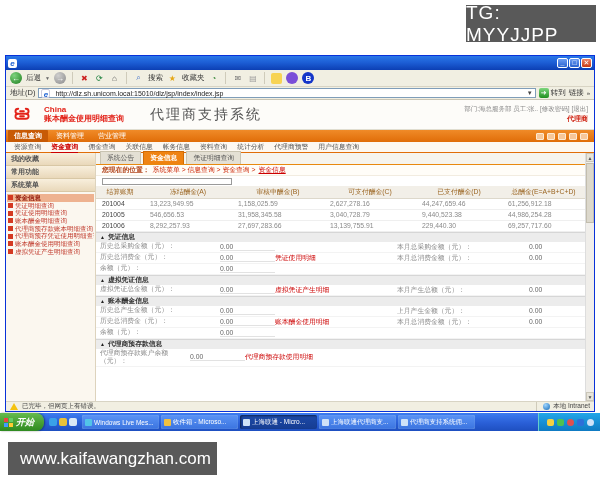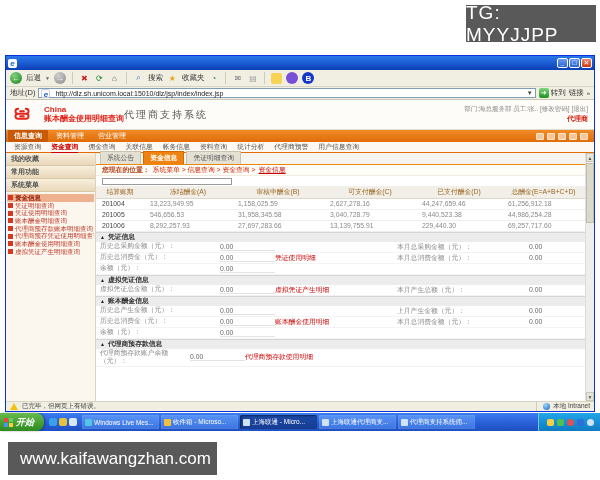--- a/index.html
+++ b/index.html
@@ -40,21 +40,21 @@
   .addr-drop { margin-left:auto; color:#444; font-size:6px; }
   .go-btn { display:flex; align-items:center; gap:2px; }
   .go-ic { width:10px; height:10px; background:linear-gradient(180deg,#7ed77e,#1f8f1f); border-radius:2px;
     color:#fff; font-size:7px; line-height:10px; text-align:center; }
 
   
   .app-header { height:30px; background:#fdfcf9; display:flex; align-items:center; padding:0 6px;
     border-bottom:1px solid #e0ddd0; position:relative; }
   .brand { display:flex; align-items:center; gap:12px; }
   .brand-txt { color:#e32219; font-weight:bold; font-size:8px; line-height:1.05; }
-  .sys-title { font-size:10px; color:#555; letter-spacing:2px; }
+  .sys-title { font-size:14px; color:#555; margin-left:26px; letter-spacing:2px; }
   .hdr-right { margin-left:auto; text-align:right; font-size:6.5px; color:#8a8a8a; line-height:1.5; }
   .role { color:#d02515; font-weight:bold; font-size:7px; }
 
   
   .nav { height:12px; background:linear-gradient(180deg,#f08b28,#e06d08); display:flex; align-items:center;
     padding:0 2px; gap:2px; }
   .nav-tab { color:#fff; font-size:7px; padding:1px 6px; }
   .nav-tab.active { background:#c85a05; font-weight:bold; border-radius:1px; }
   .nav-icons { margin-left:auto; display:flex; gap:3px; padding-right:4px; }
   .nav-ic { width:8px; height:7px; background:#f7c79a; border:1px solid #fde9d2; border-radius:1px; }

